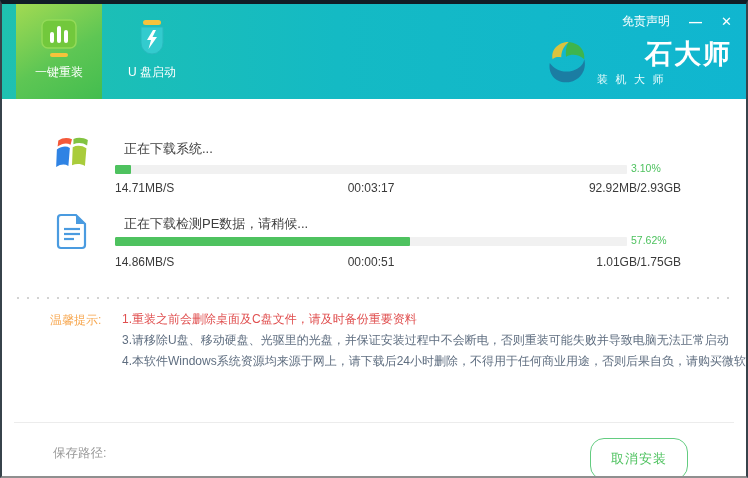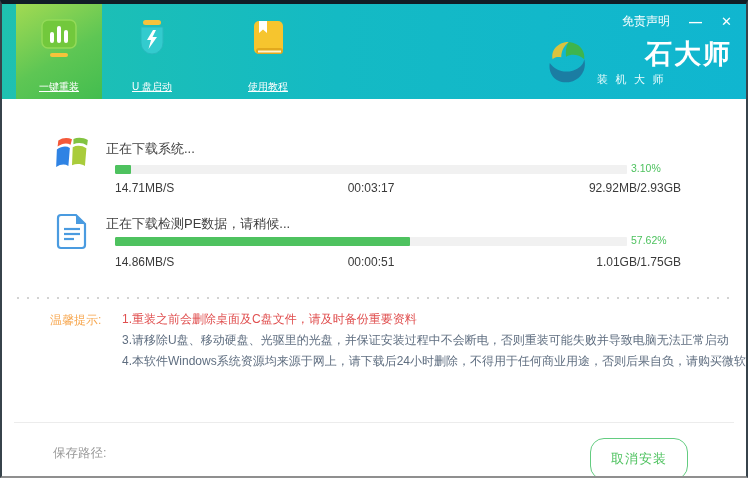--- a/index.html
+++ b/index.html
@@ -6,38 +6,38 @@
   body{width:748px;height:478px;overflow:hidden;font-family:"Liberation Sans","DejaVu Sans",sans-serif;}
   .window{position:relative;width:748px;height:478px;box-sizing:border-box;background:#fff;
     border:2px solid #37434b;border-top:4px solid #101d26;border-bottom:2px solid #8f8f8f;overflow:hidden;}
 
   
   .header{position:absolute;top:0;left:0;right:0;height:95px;
     background:linear-gradient(90deg,#1fc1b0 0%,#14bac4 45%,#10b6d0 100%);}
   .tab{position:absolute;top:0;bottom:0;display:flex;flex-direction:column;align-items:center;
     justify-content:flex-start;cursor:pointer;}
   .tab .tab-icon{margin-top:15px;height:42px;display:flex;align-items:center;}
-  .tab .tab-label{color:#fff;font-size:10px;margin-top:19px;white-space:nowrap;text-decoration:underline;}
+  .tab .tab-label{color:#fff;font-size:12px;margin-top:3px;white-space:nowrap;}
   .tab-1{left:14px;width:86px;background:linear-gradient(150deg,#a2da52 0%,#5ec654 55%,#43bd4f 100%);}
   .tab-2{left:100px;width:100px;}
   .tab-3{left:214px;width:104px;}
 
   .titlebar-controls{position:absolute;top:9px;right:14px;display:flex;align-items:center;gap:19px;
     color:#fff;font-size:12px;}
   .titlebar-controls span{cursor:pointer;}
   .ctrl-glyph{font-size:13px;font-weight:bold;}
 
   .brand{position:absolute;top:34px;right:14px;display:flex;align-items:center;gap:7px;}
   .brand-text{display:flex;flex-direction:column;align-items:flex-start;}
   .brand-name{color:#fff;font-size:27px;font-weight:bold;letter-spacing:2px;line-height:1;margin-left:48px;}
   .brand-subtitle{color:#eafcfd;font-size:11px;letter-spacing:7.5px;margin-top:4px;white-space:nowrap;}
 
   
   .dl-icon{position:absolute;left:52px;}
-  .dl-title{position:absolute;left:104px;font-size:13px;color:#3f3f3f;}
+  .dl-title{position:absolute;left:122px;font-size:13px;color:#3f3f3f;}
   .bar-track{position:absolute;left:113px;width:512px;height:9px;background:#f1f1f1;border-radius:1px;overflow:hidden;}
   .bar-fill{height:100%;background:#4ec25f;border-radius:1px;width:0;}
   .bar-pct{position:absolute;left:629px;font-size:10.5px;color:#4ec25f;}
   .dl-stats{position:absolute;left:113px;right:65px;font-size:12px;color:#3a3a3a;}
   .dl-speed{position:absolute;left:0;}
   .dl-elapsed{position:absolute;left:0;width:512px;text-align:center;}
   .dl-size{position:absolute;right:0;}
 
   
   .dotted-divider{position:absolute;top:293px;left:15px;right:15px;height:2px;
@@ -81,31 +81,20 @@
       <span class="tab-icon">
         <svg width="36" height="42" viewBox="0 0 36 42">
           <rect x="9" y="1" width="18" height="5" rx="2.5" fill="#f6c33b"></rect>
           <path d="M7,8 h22 v16 a11,11 0 0 1 -11,11 a11,11 0 0 1 -11,-11 z" fill="#33cbce" stroke="#28b9bd" stroke-width="1"></path>
           <path d="M19,11 l-6,10 h4 l-2.5,9 l8.5,-12 h-4.5 l3.5,-7 z" fill="#fff"></path>
         </svg>
       </span>
       <span class="tab-label">U 盘启动</span>
     </div>
 
-    <div class="tab tab-3">
-      <span class="tab-icon">
-        <svg width="36" height="42" viewBox="0 0 36 42">
-          <rect x="4" y="2" width="29" height="33" rx="5" fill="#f6c52e"></rect>
-          <rect x="6" y="29" width="27" height="6" rx="3" fill="#e2a91d"></rect>
-          <rect x="8" y="31.5" width="23" height="2" fill="#fdf3d2"></rect>
-          <path d="M9,2 h8 v12 l-4,-3.5 l-4,3.5 z" fill="#ffffff"></path>
-        </svg>
-      </span>
-      <span class="tab-label">使用教程</span>
-    </div>
 
     <div class="titlebar-controls">
       <span>免责声明</span>
       <span class="ctrl-glyph">—</span>
       <span class="ctrl-glyph">✕</span>
     </div>
 
     <div class="brand">
       <span>
         <svg width="46" height="48" viewBox="0 0 48 50">

